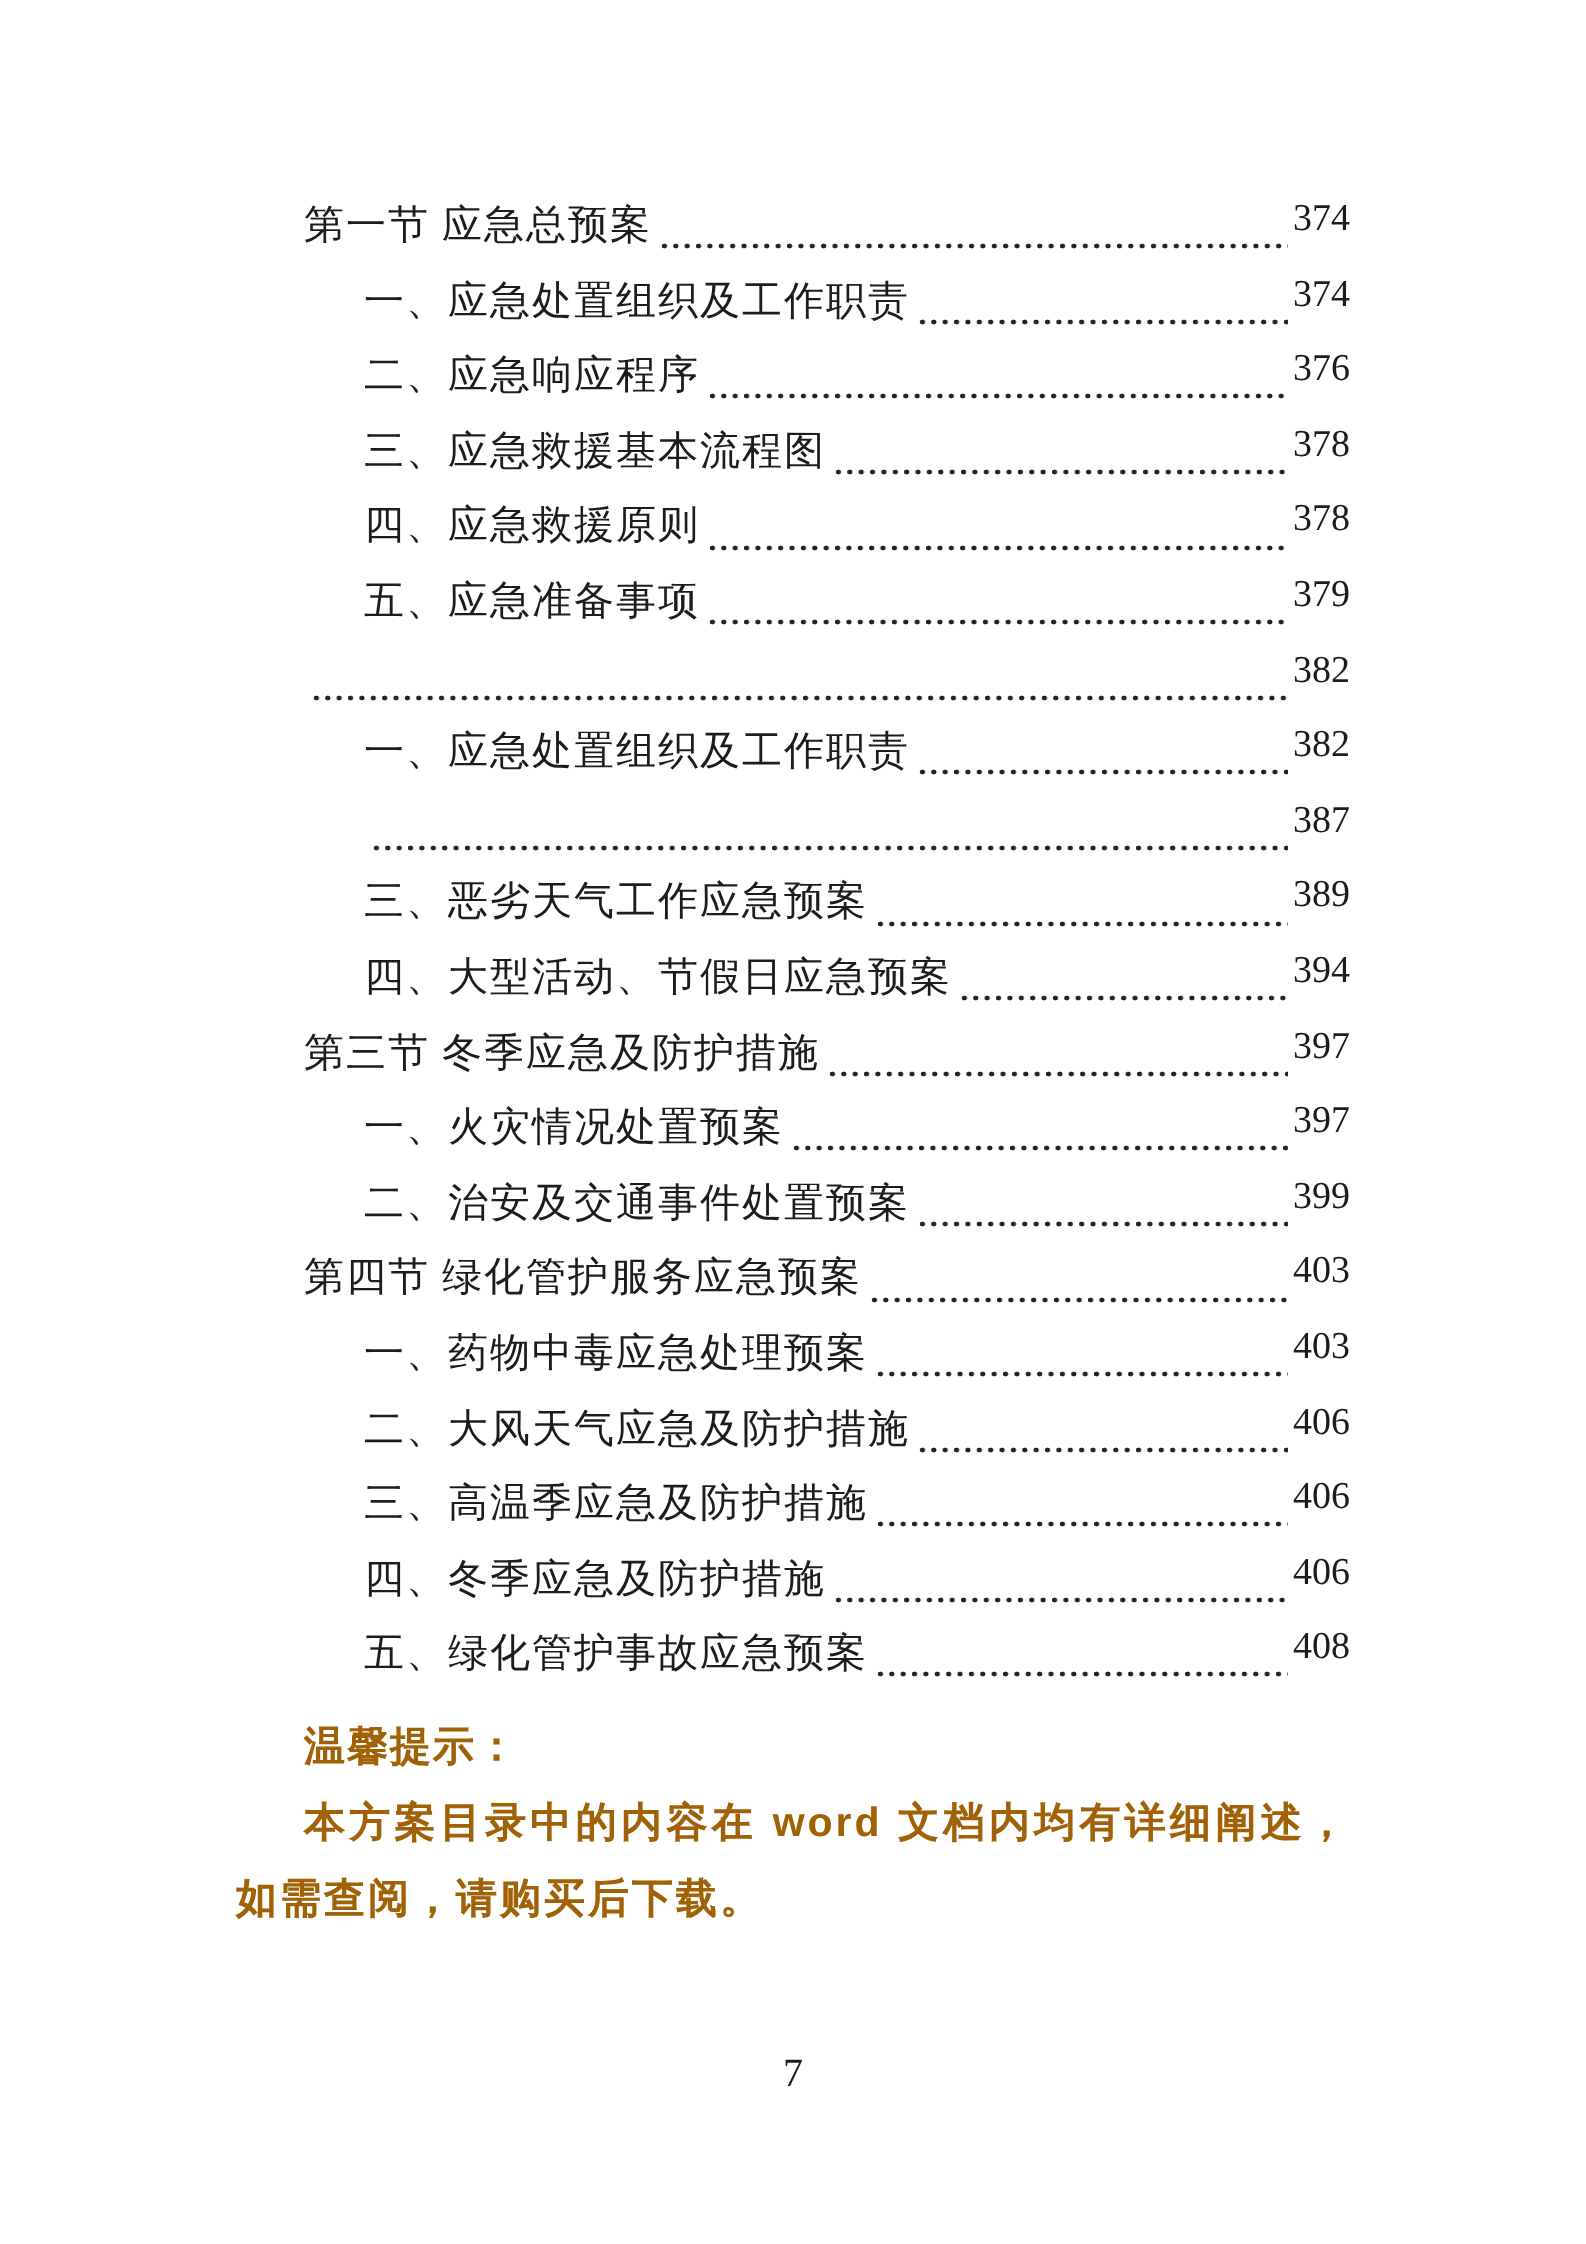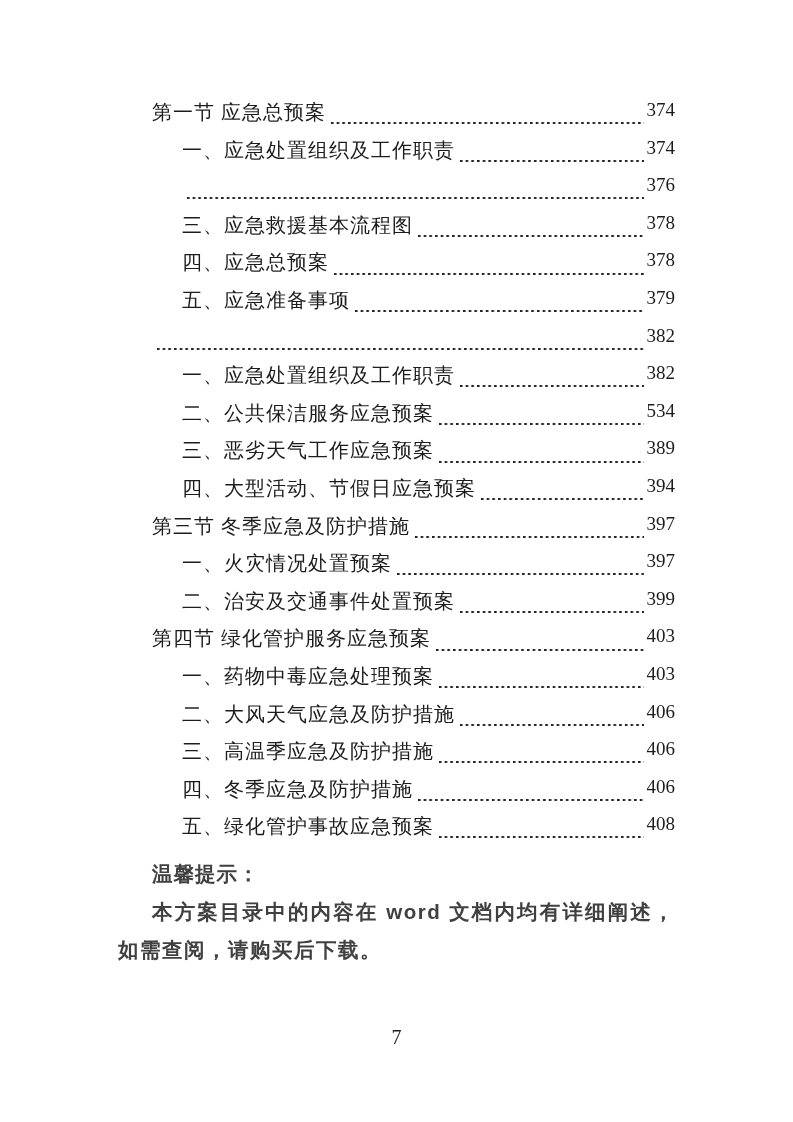--- a/index.html
+++ b/index.html
@@ -46,21 +46,21 @@
   .toc-page {
     flex: 0 0 auto;
     font-family: Liberation Serif, serif;
     font-size: 19px;
     letter-spacing: 0;
   }
   
   .notice {
     font-family: "Liberation Sans", "DejaVu Sans", sans-serif;
     font-weight: bold;
-    color: #404040;
+    color: #a16207;
   }
   .notice-title {
     margin: 4px 0 0 0;
     font-size: 20.5px;
     line-height: 38px;
     text-indent: 34px;
     letter-spacing: 1px;
   }
   .notice-body {
     margin: 0;
@@ -92,51 +92,51 @@
           <span class="toc-label">第一节 应急总预案</span>
           <span class="leader"></span>
           <span class="toc-page">374</span>
         </div>
         <div class="toc-row level-2">
           <span class="toc-label">一、应急处置组织及工作职责</span>
           <span class="leader"></span>
           <span class="toc-page">374</span>
         </div>
         <div class="toc-row level-2">
+          <span class="toc-label">二、应急响应程序</span>
           <span class="leader"></span>
           <span class="toc-page">376</span>
         </div>
         <div class="toc-row level-2">
           <span class="toc-label">三、应急救援基本流程图</span>
           <span class="leader"></span>
           <span class="toc-page">378</span>
         </div>
         <div class="toc-row level-2">
-          <span class="toc-label">四、应急总预案</span>
+          <span class="toc-label">四、应急救援原则</span>
           <span class="leader"></span>
           <span class="toc-page">378</span>
         </div>
         <div class="toc-row level-2">
           <span class="toc-label">五、应急准备事项</span>
           <span class="leader"></span>
           <span class="toc-page">379</span>
         </div>
         <div class="toc-row level-1">
           <span class="leader"></span>
           <span class="toc-page">382</span>
         </div>
         <div class="toc-row level-2">
           <span class="toc-label">一、应急处置组织及工作职责</span>
           <span class="leader"></span>
           <span class="toc-page">382</span>
         </div>
         <div class="toc-row level-2">
-          <span class="toc-label">二、公共保洁服务应急预案</span>
-          <span class="leader"></span>
-          <span class="toc-page">534</span>
+          <span class="leader"></span>
+          <span class="toc-page">387</span>
         </div>
         <div class="toc-row level-2">
           <span class="toc-label">三、恶劣天气工作应急预案</span>
           <span class="leader"></span>
           <span class="toc-page">389</span>
         </div>
         <div class="toc-row level-2">
           <span class="toc-label">四、大型活动、节假日应急预案</span>
           <span class="leader"></span>
           <span class="toc-page">394</span>

